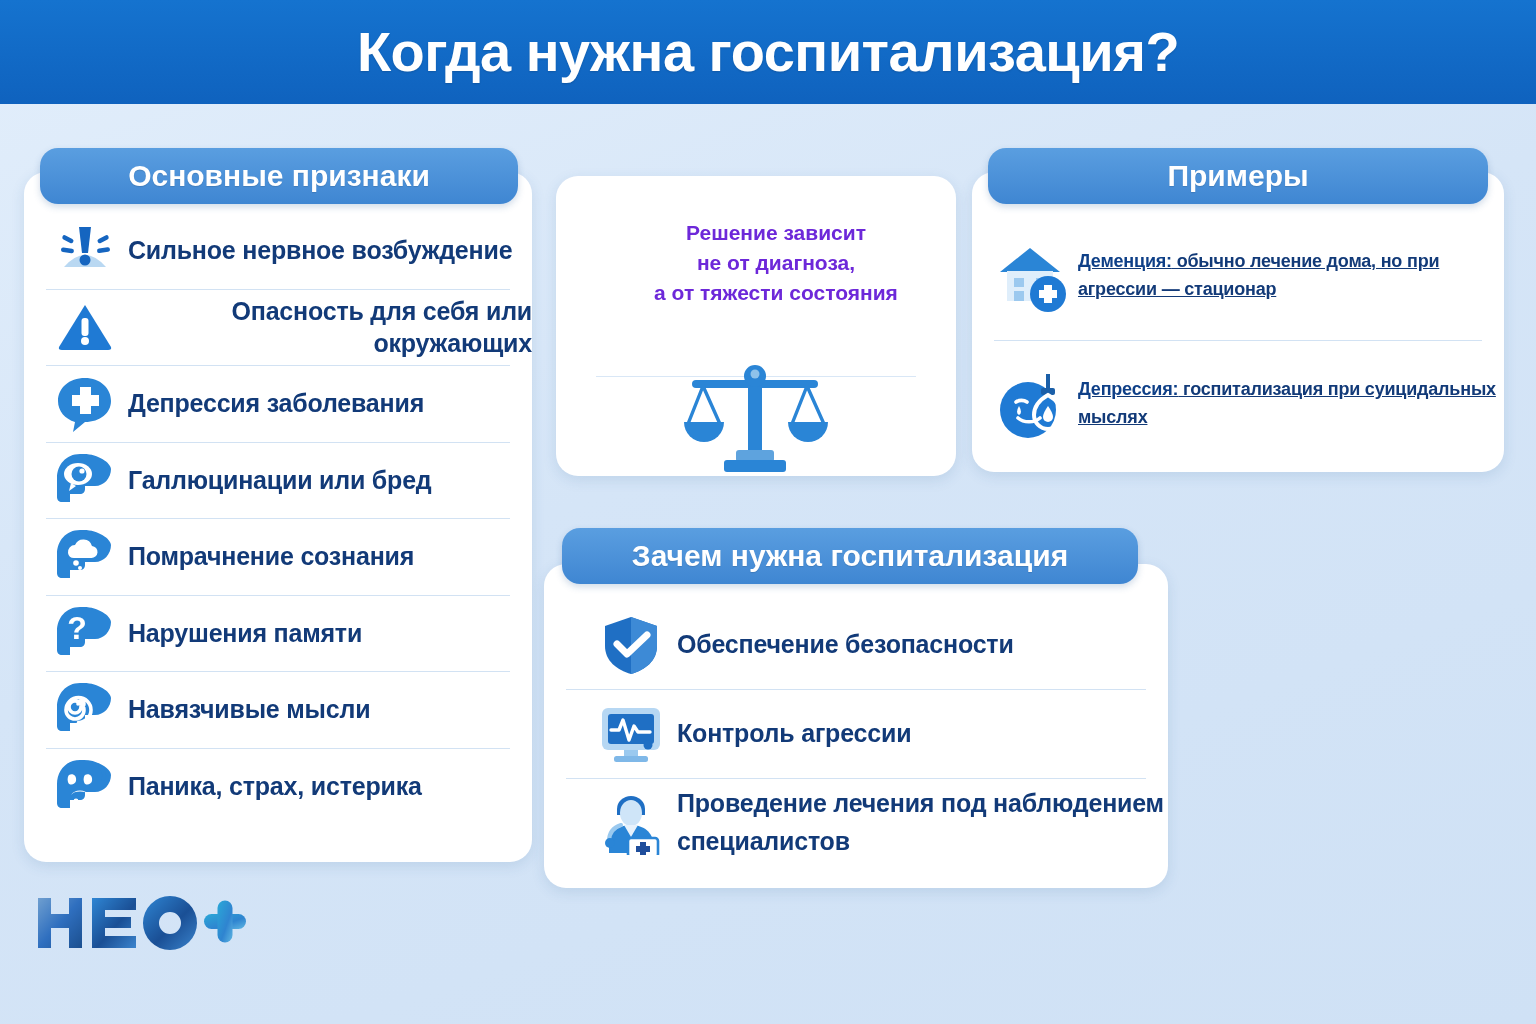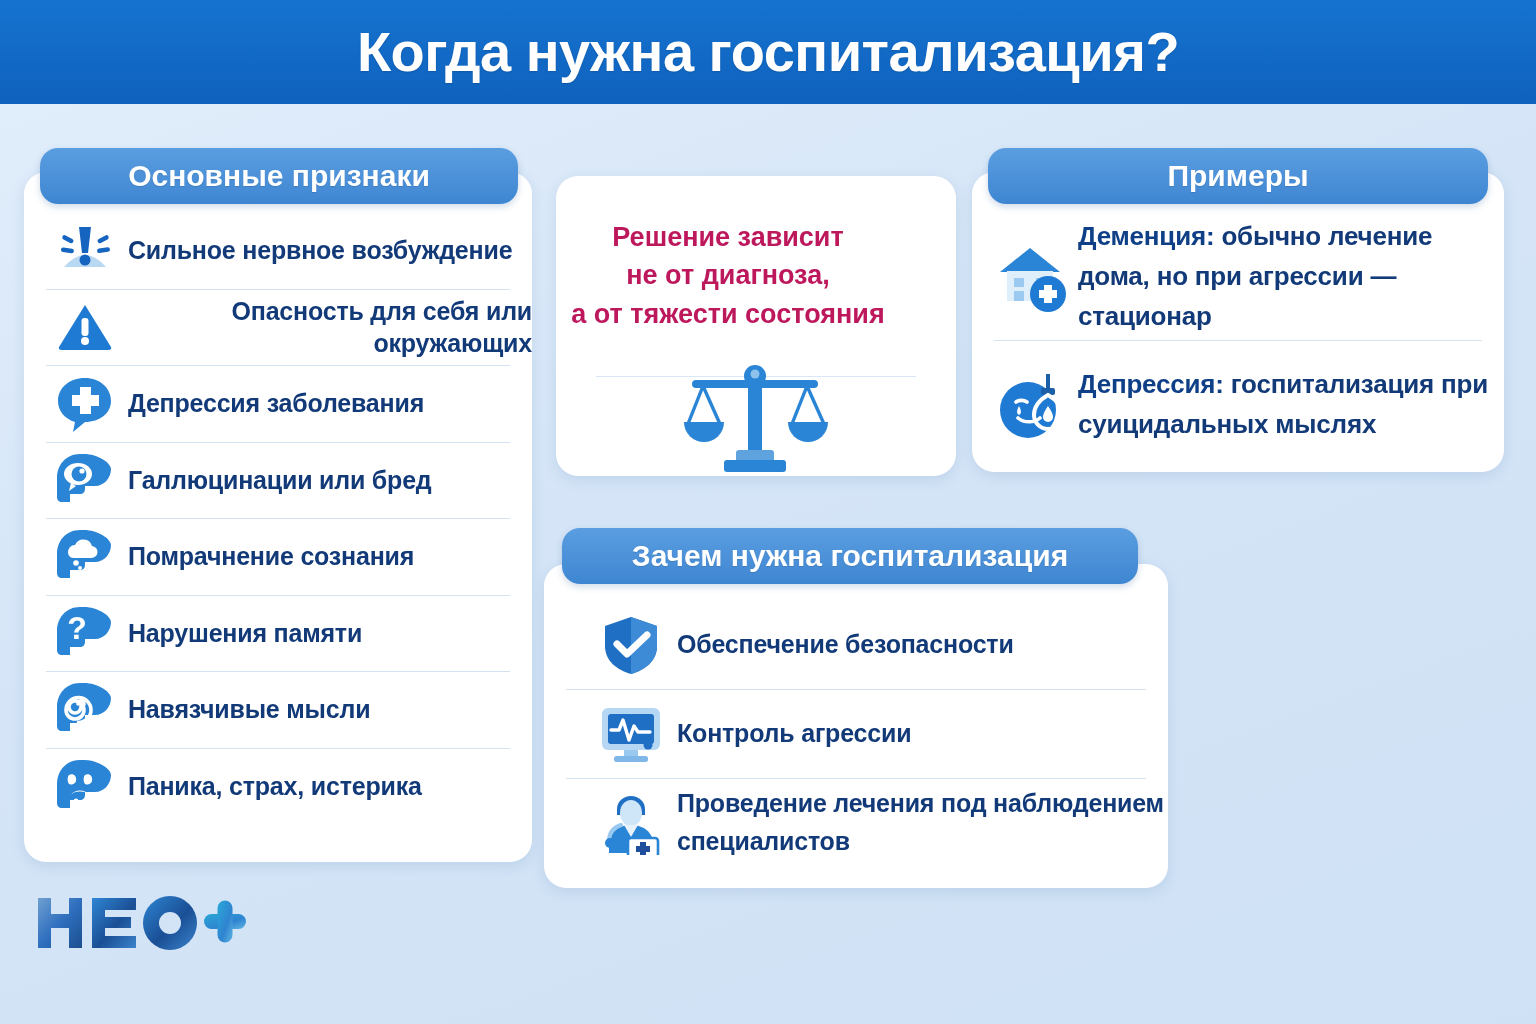--- a/index.html
+++ b/index.html
@@ -95,45 +95,45 @@
   #pill-signs { left: 40px; top: 148px; width: 478px; height: 56px; }
   #list-signs { position: absolute; left: 24px; top: 212px; width: 508px; }
   #list-signs .row { height: 76.5px; padding-left: 30px; }
   #list-signs .row-icon { width: 62px; height: 62px; margin-right: 12px; }
   #list-signs .row-label { font-size: 25px; text-align: right; }
 
   
   #card-decision { left: 556px; top: 176px; width: 400px; height: 300px; }
   #decision-text {
     position: absolute;
-    left: 548px; top: 218px; width: 360px;
+    left: 596px; top: 218px; width: 360px;
     text-align: center;
-    color: #be185d;
-    font-size: 27px;
+    color: #6d28d9;
+    font-size: 21px;
     font-weight: bold;
     line-height: 1.42;
   }
   #decision-divider {
     position: absolute;
     left: 596px; top: 376px; width: 320px; height: 1px;
     background: #d9e7f6;
   }
   #decision-icon {
     position: absolute;
     left: 676px; top: 358px;
     width: 160px; height: 116px;
   }
 
   
   #card-examples { left: 972px; top: 172px; width: 532px; height: 300px; }
   #pill-examples { left: 988px; top: 148px; width: 500px; height: 56px; }
   #list-examples { position: absolute; left: 972px; top: 212px; width: 532px; }
   #list-examples .row { height: 128px; padding-left: 22px; align-items: center; }
   #list-examples .row-icon { width: 76px; height: 76px; margin-right: 8px; }
-  #list-examples .row-label { font-size: 26px; line-height: 1.55; max-width: 420px; }
+  #list-examples .row-label { font-size: 18px; line-height: 1.55; max-width: 420px; text-decoration: underline; }
   #list-examples .row-label b { font-weight: bold; color: #0e3f87; }
 
   
   #card-why { left: 544px; top: 564px; width: 624px; height: 324px; }
   #pill-why { left: 562px; top: 528px; width: 576px; height: 56px; }
   #list-why { position: absolute; left: 544px; top: 600px; width: 624px; }
   #list-why .row { height: 89px; padding-left: 55px; }
   #list-why .row-icon { width: 64px; height: 64px; margin-right: 14px; }
   #list-why .row-label { font-size: 25px; line-height: 1.5; }
 

